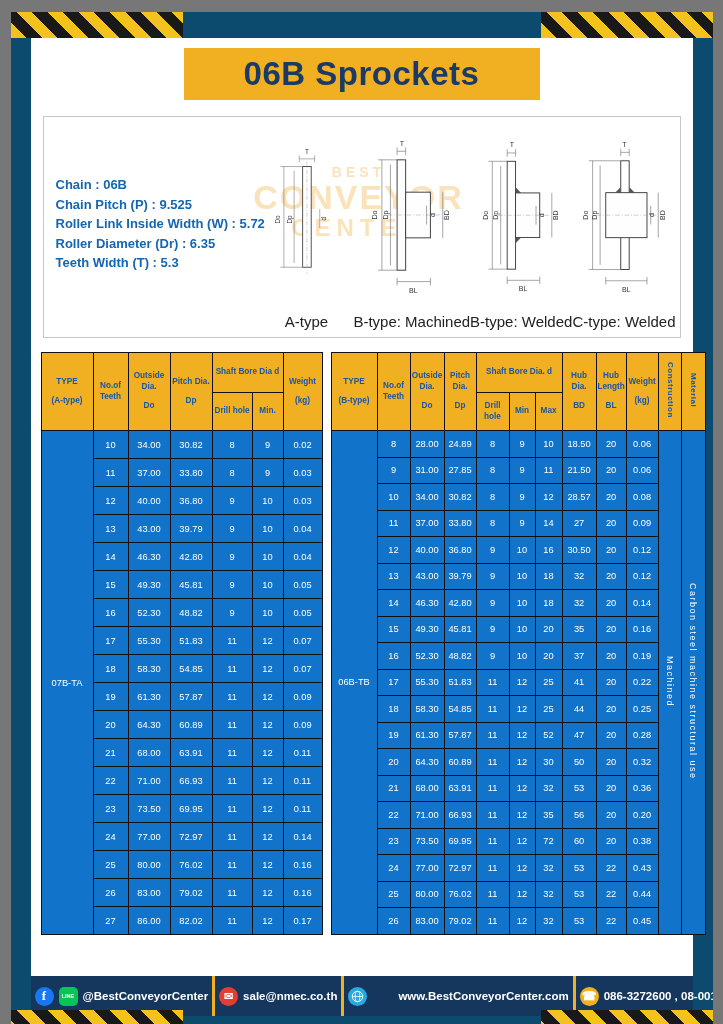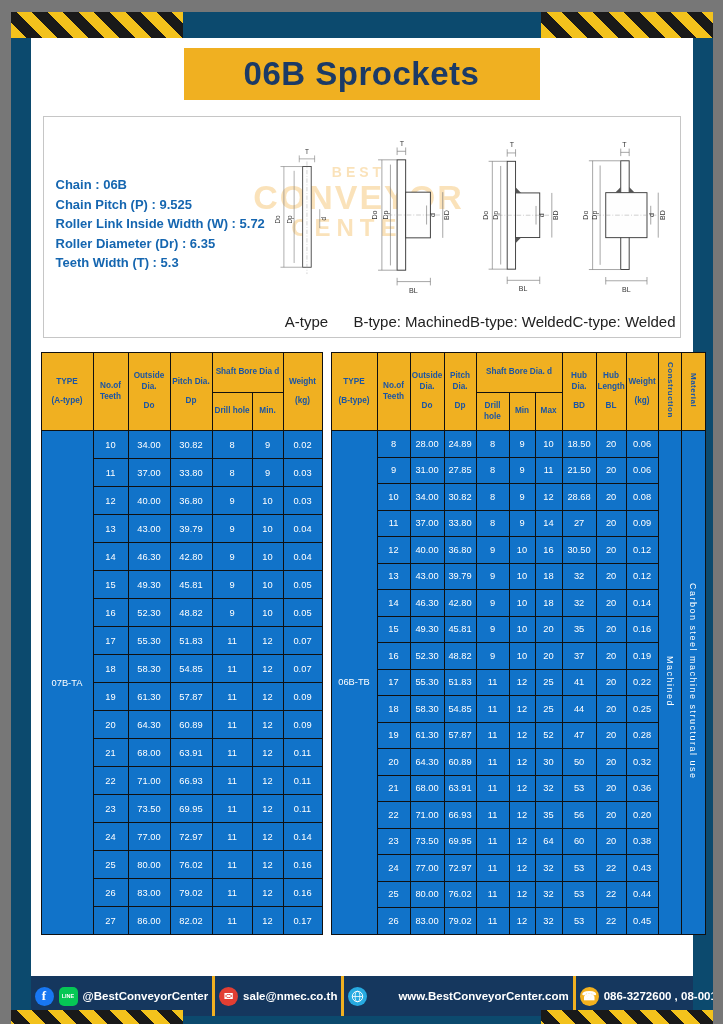--- a/index.html
+++ b/index.html
@@ -500,21 +500,21 @@
               <td>20</td>
               <td>0.06</td>
             </tr>
             <tr>
               <td>10</td>
               <td>34.00</td>
               <td>30.82</td>
               <td>8</td>
               <td>9</td>
               <td>12</td>
-              <td>28.68</td>
+              <td>28.57</td>
               <td>20</td>
               <td>0.08</td>
             </tr>
             <tr>
               <td>11</td>
               <td>37.00</td>
               <td>33.80</td>
               <td>8</td>
               <td>9</td>
               <td>14</td>
@@ -642,21 +642,21 @@
               <td>56</td>
               <td>20</td>
               <td>0.20</td>
             </tr>
             <tr>
               <td>23</td>
               <td>73.50</td>
               <td>69.95</td>
               <td>11</td>
               <td>12</td>
-              <td>64</td>
+              <td>72</td>
               <td>60</td>
               <td>20</td>
               <td>0.38</td>
             </tr>
             <tr>
               <td>24</td>
               <td>77.00</td>
               <td>72.97</td>
               <td>11</td>
               <td>12</td>

